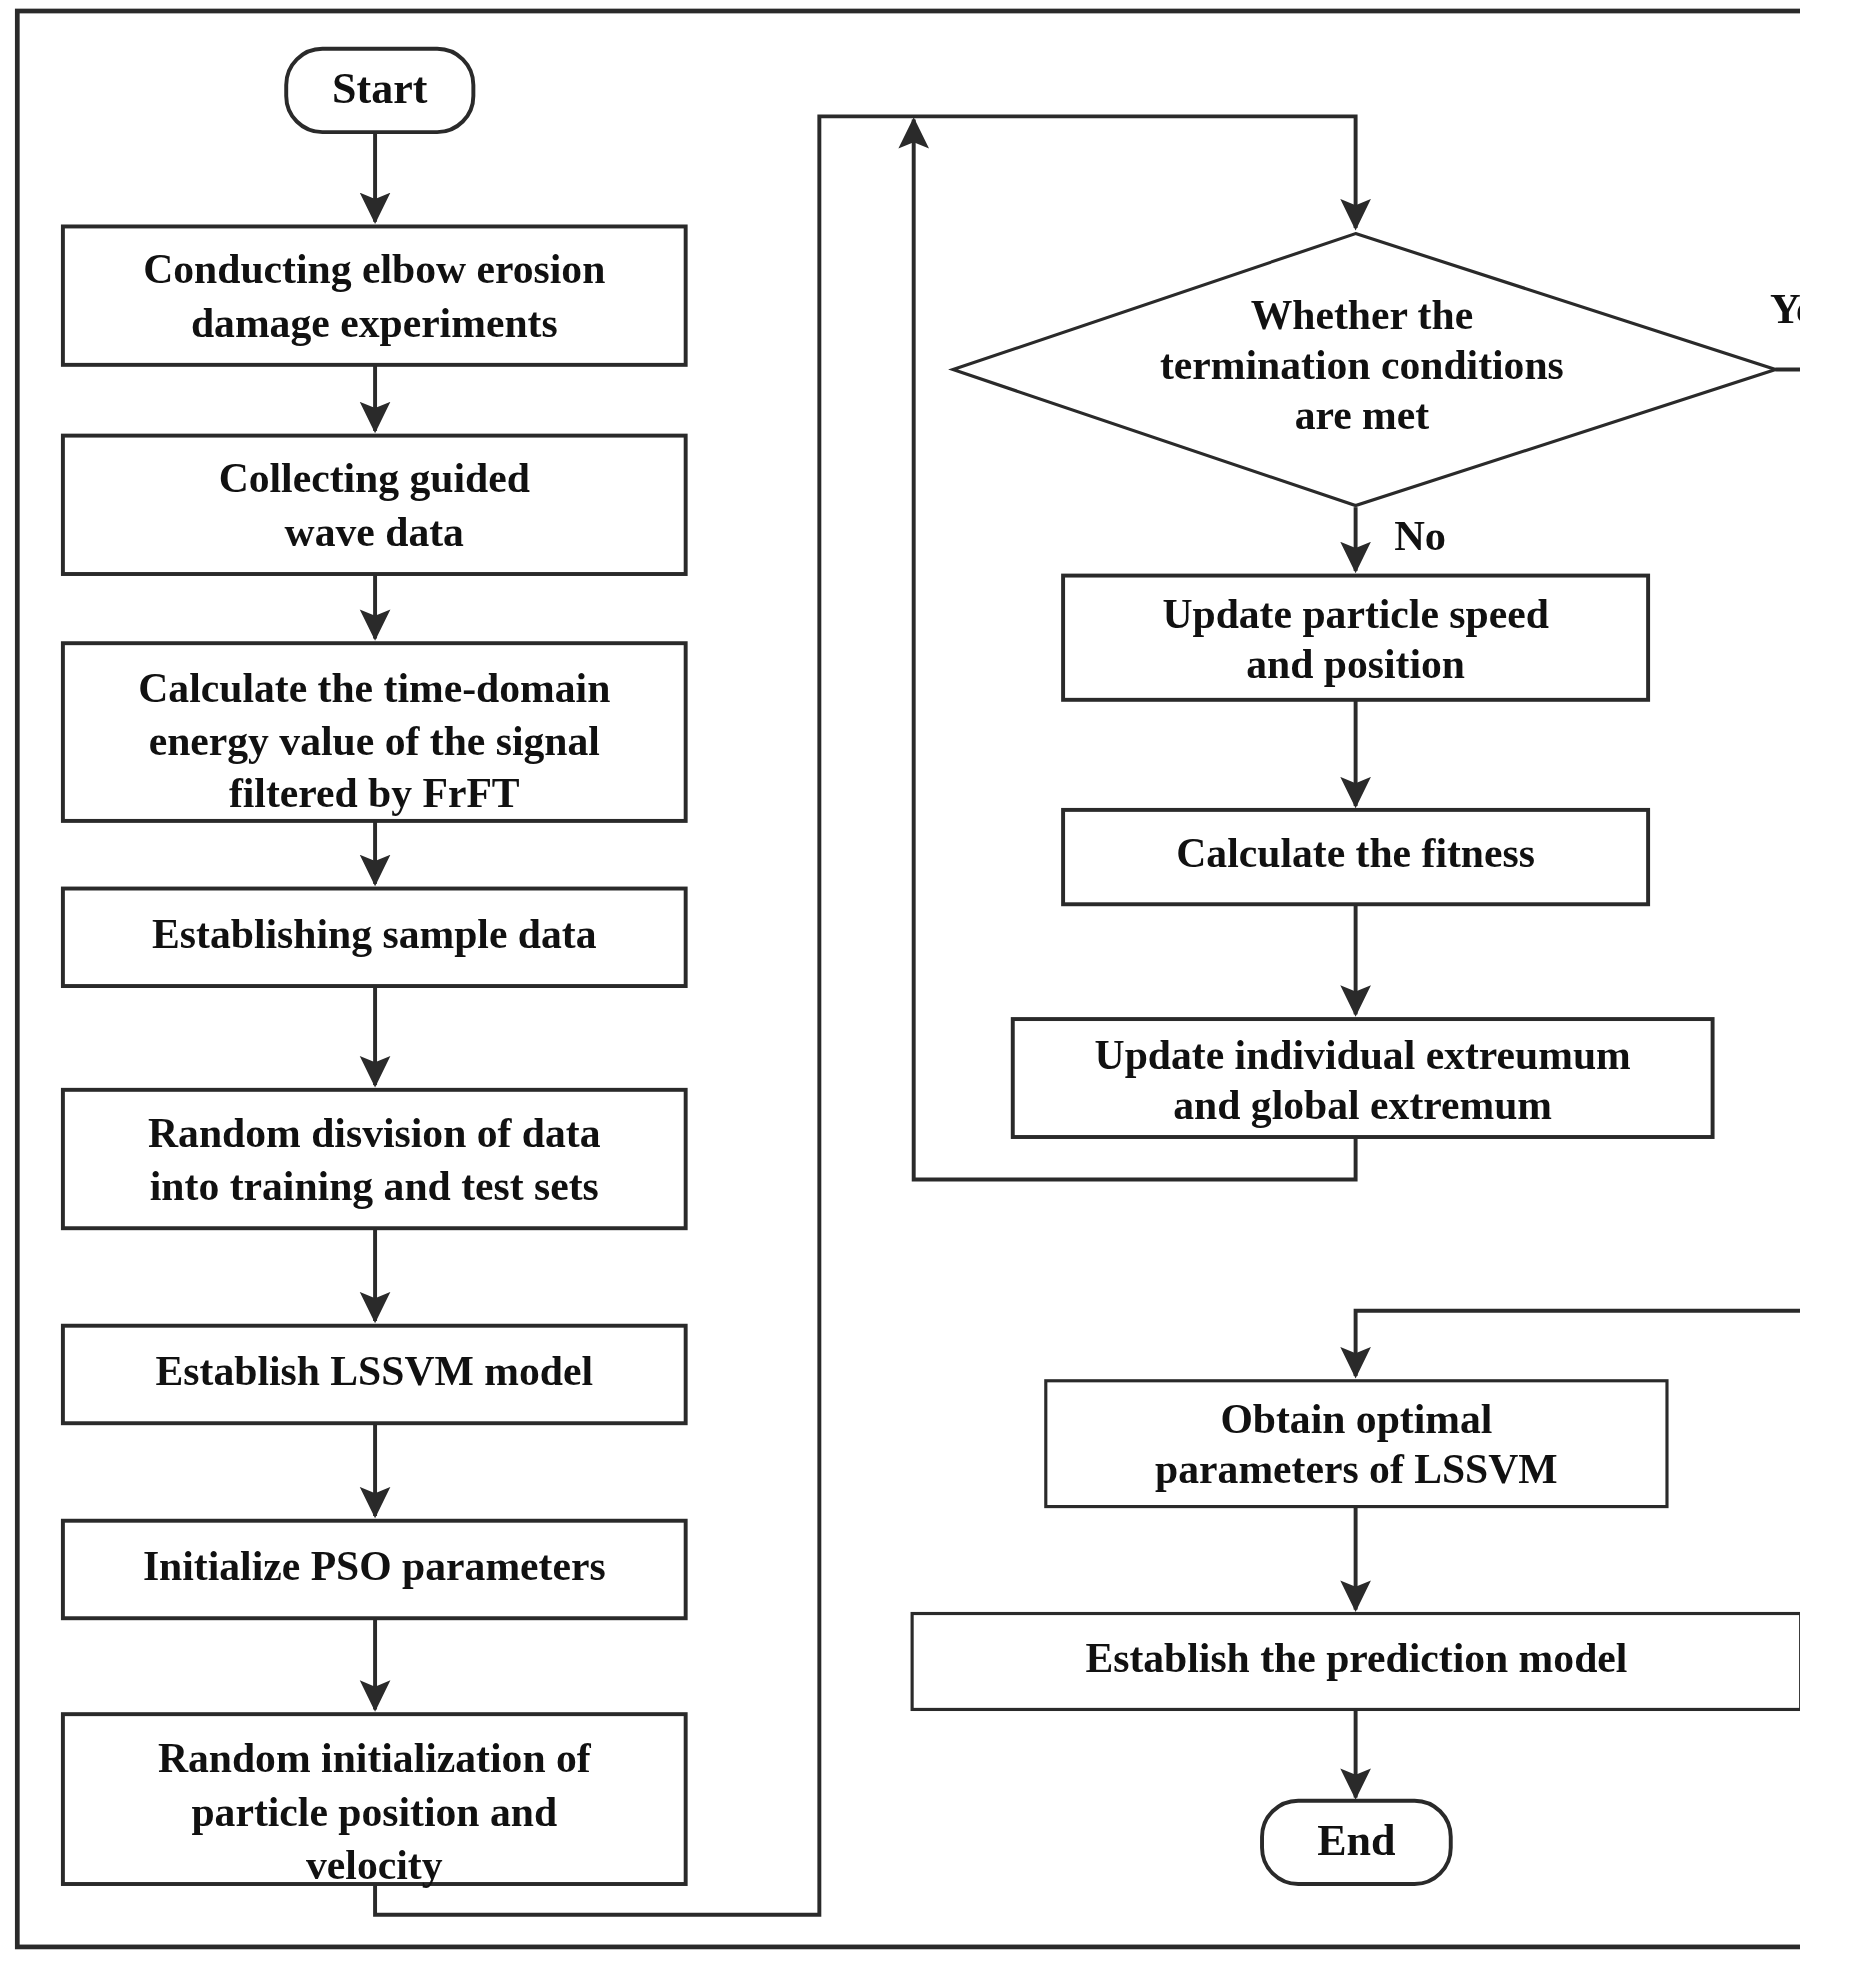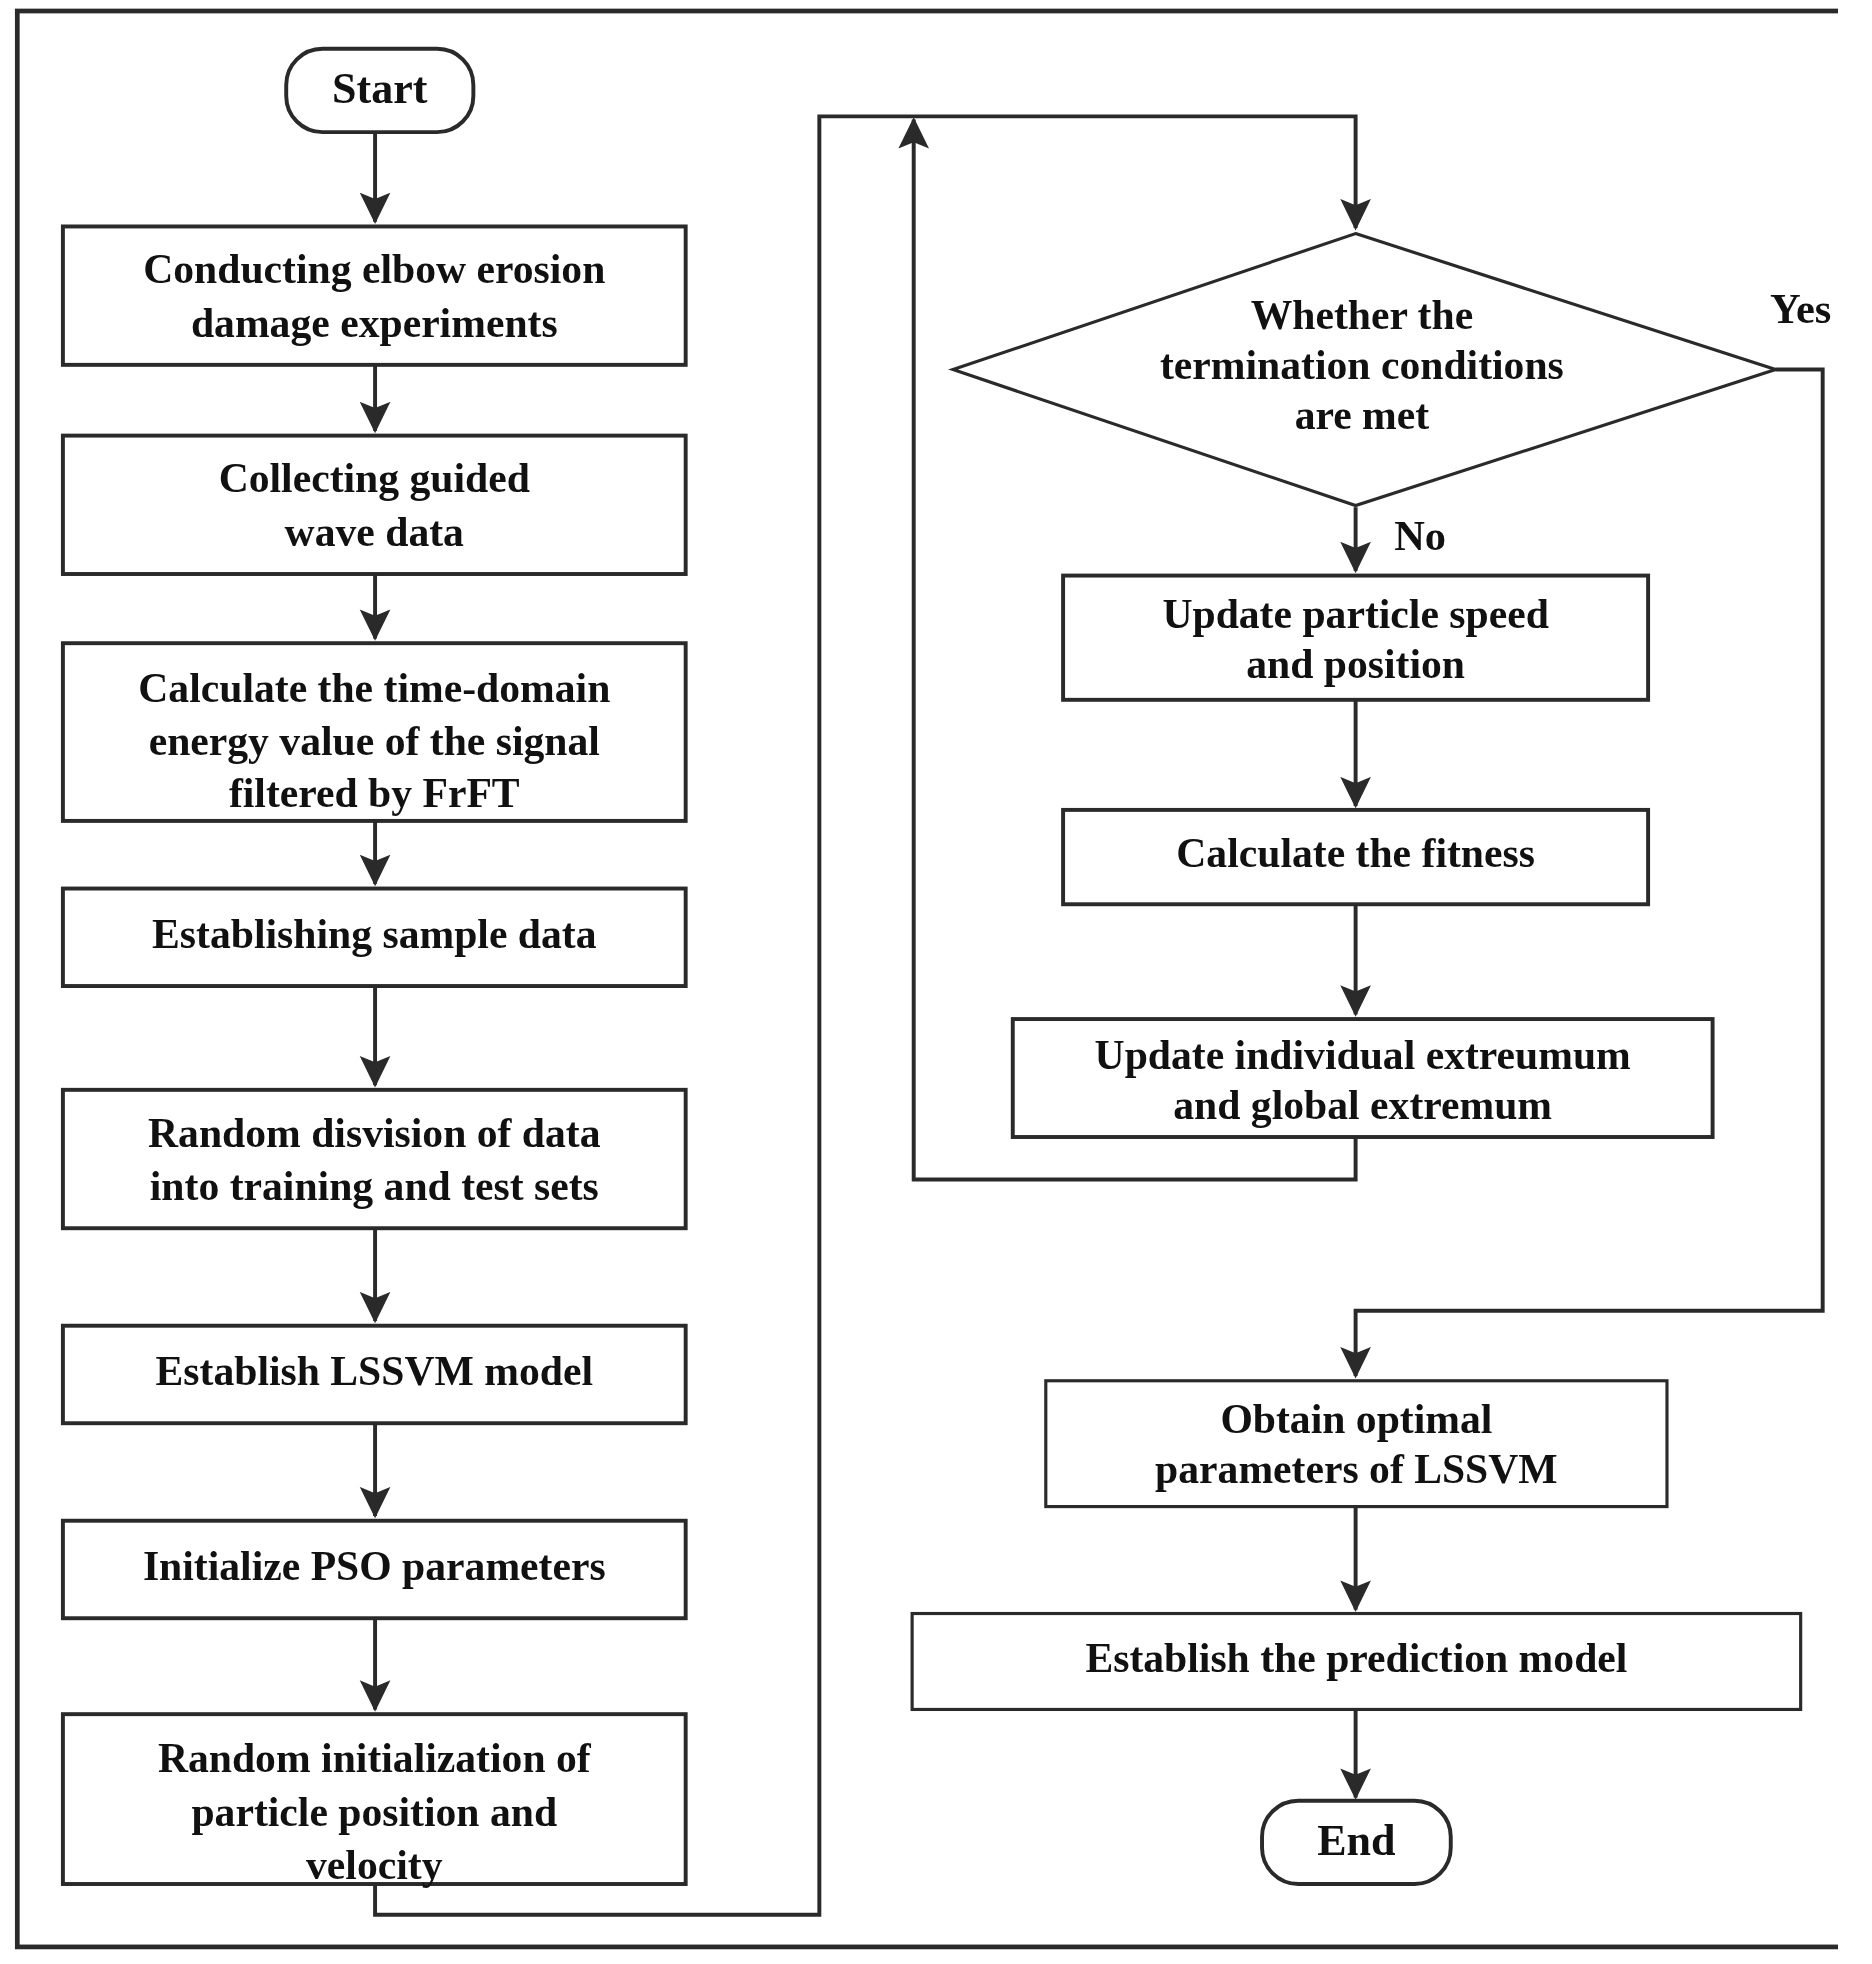--- a/index.html
+++ b/index.html
@@ -10,21 +10,20 @@
   }
   body {
     font-family: "Liberation Serif", "DejaVu Serif", serif;
   }
   #flow-root {
     position: relative;
     width: 1800px;
     height: 1965px;
     background: #ffffff;
     overflow: hidden;
-    padding-left: 38px;
   }
   svg.flow-canvas {
     position: absolute;
     left: 0;
     top: 0;
     width: 1873px;
     height: 1965px;
   }
   .node-shape {
     fill: #ffffff;

